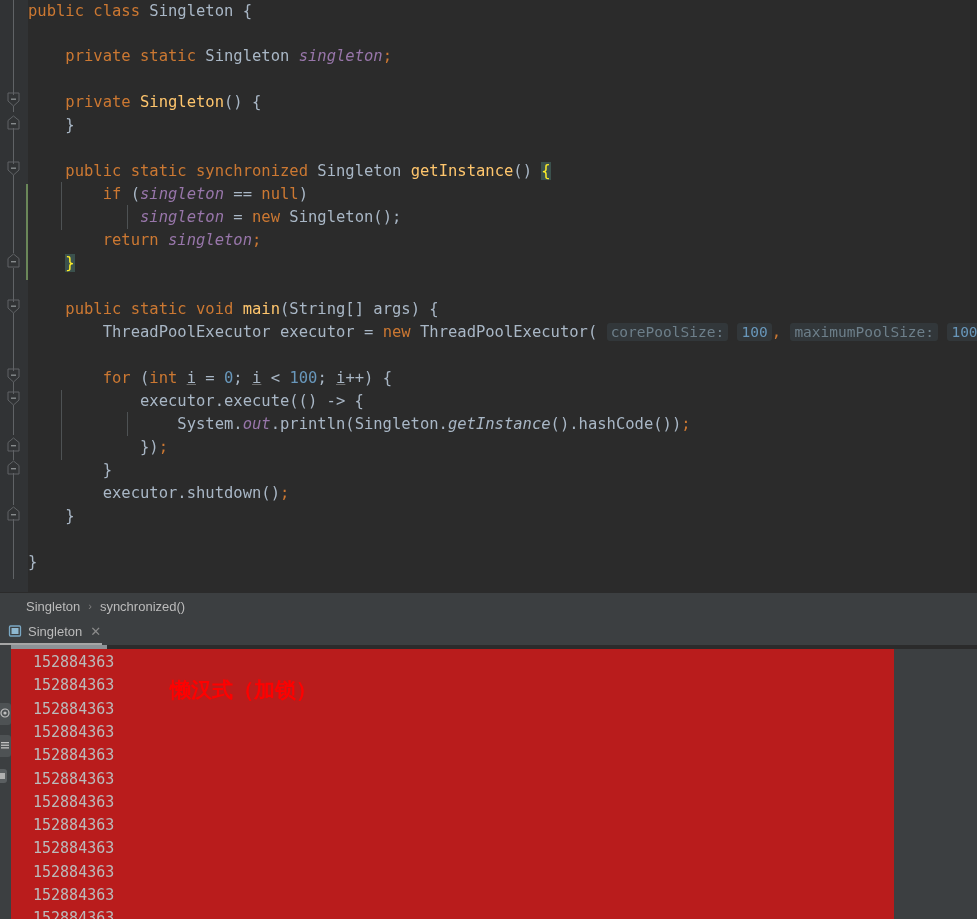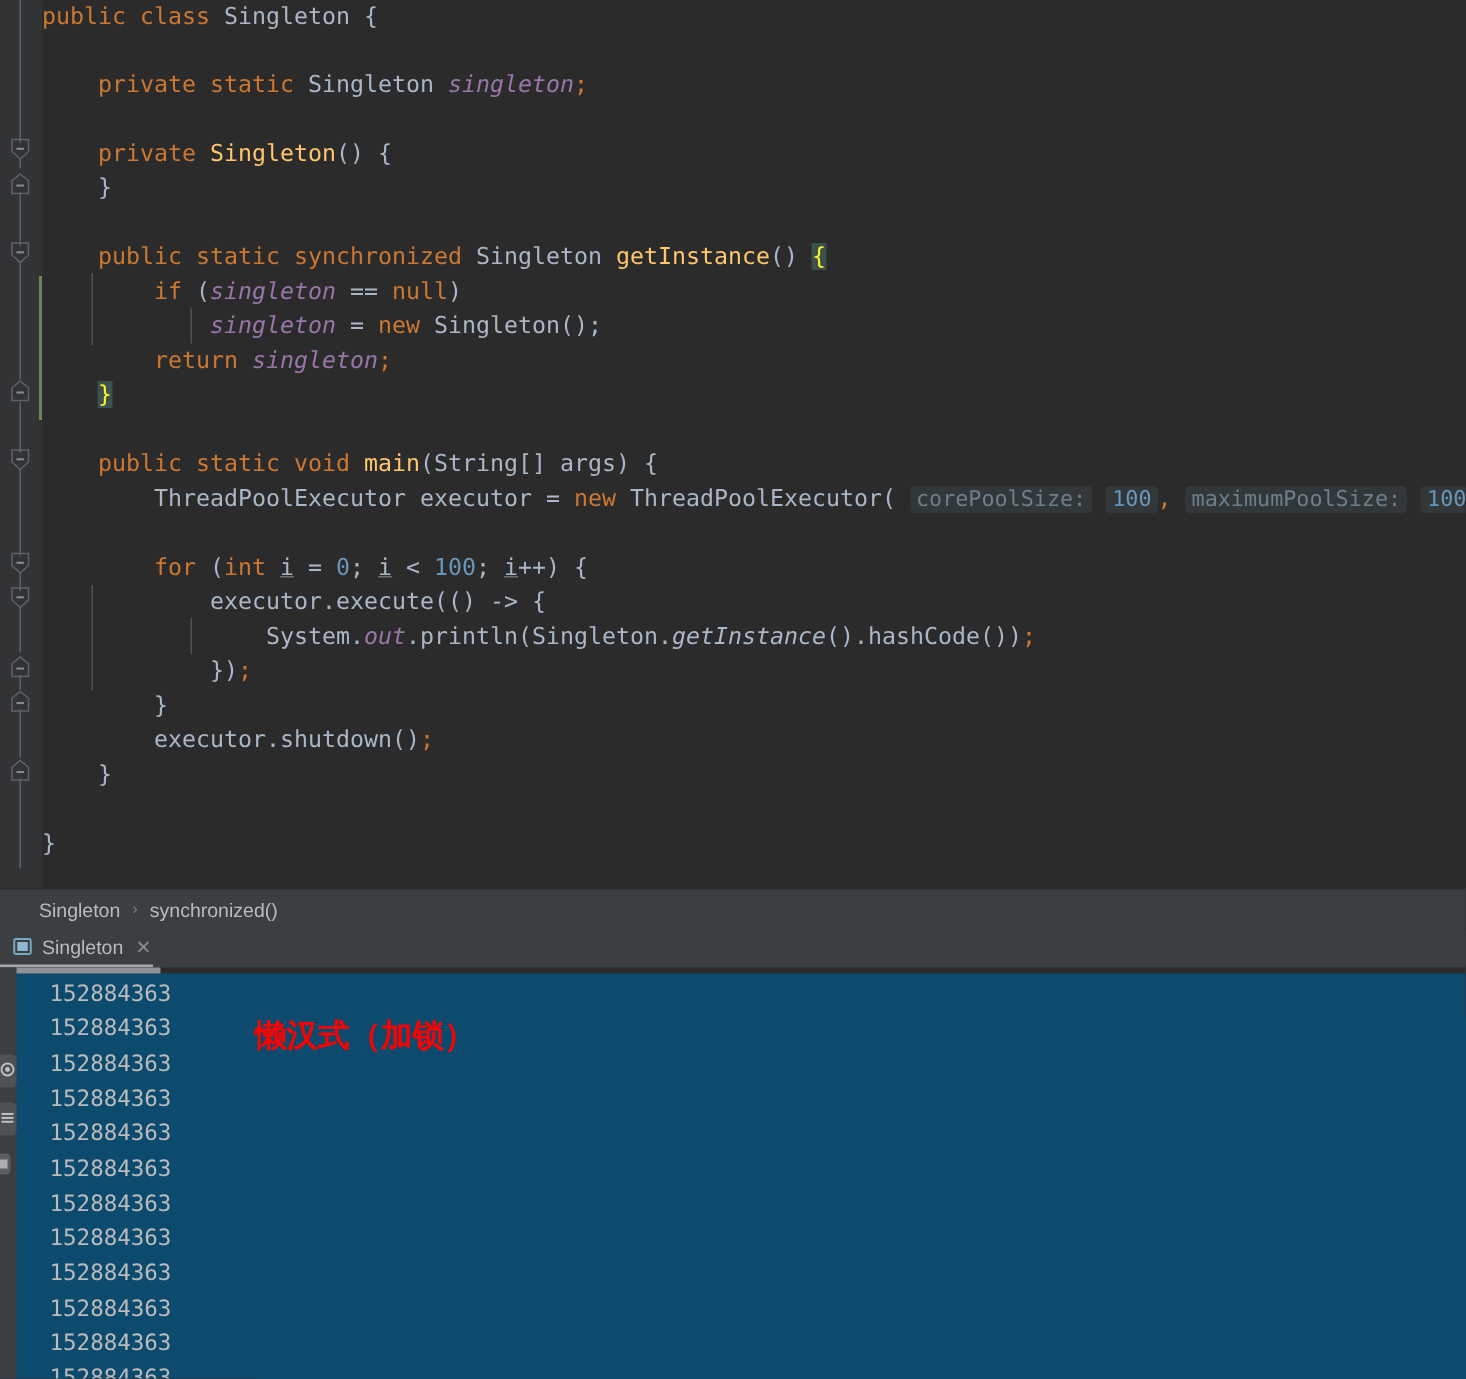--- a/index.html
+++ b/index.html
@@ -158,23 +158,23 @@
   .tab-close {
     margin-left: 8px;
     color: #8b8b8b;
     font-size: 13px;
     line-height: 1;
   }
 
   #console-body {
     position: absolute;
     left: 0; top: 26px;
-    width: 977px;
+    width: 894px;
     height: 274px;
-    background: #0c4a6e;
+    background: #b91c1c;
   }
   #console-left-toolbar {
     position: absolute;
     left: 0; top: 0;
     width: 11px;
     height: 274px;
     background: #3c3f41;
   }
   .side-btn {
     position: absolute;

